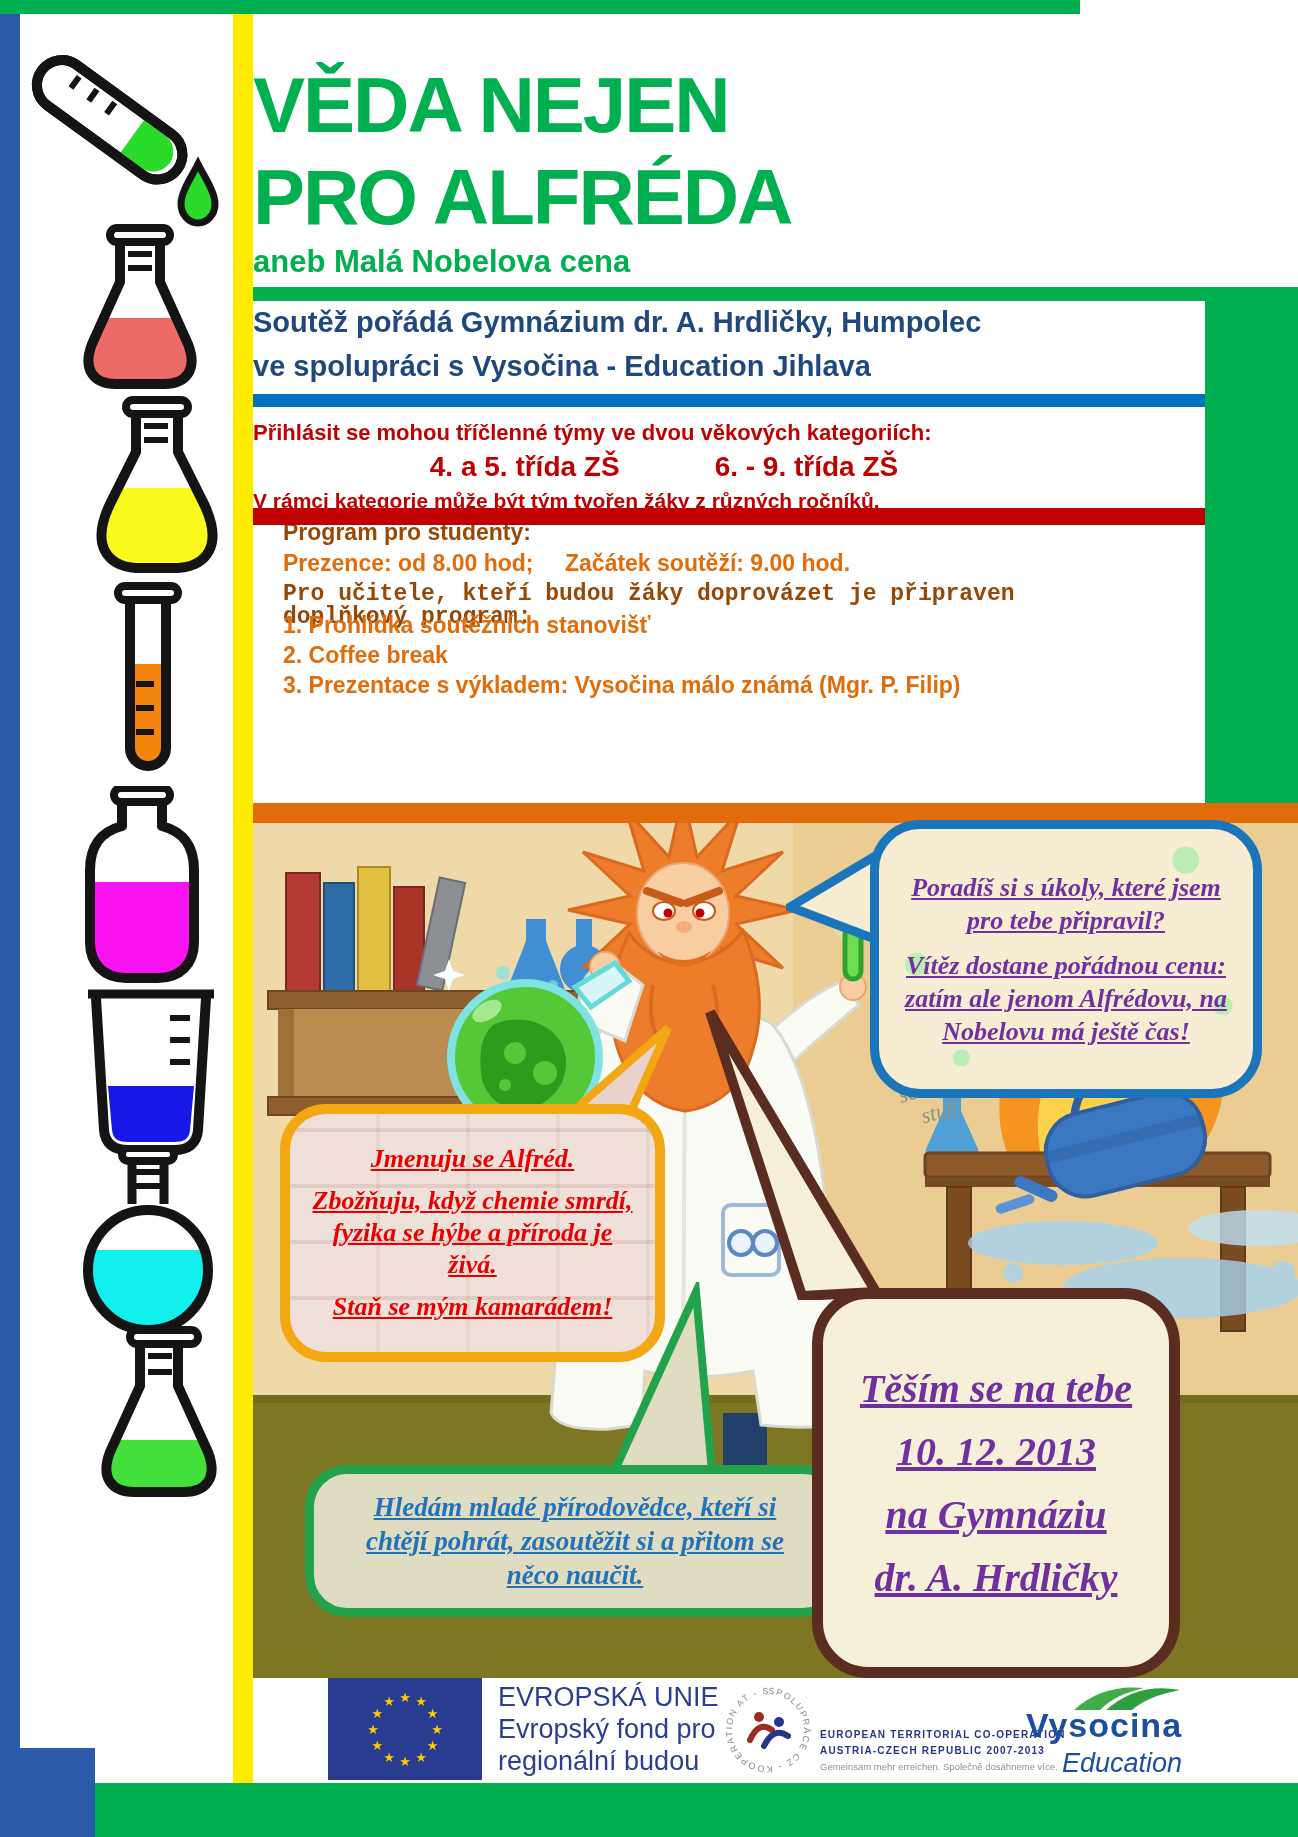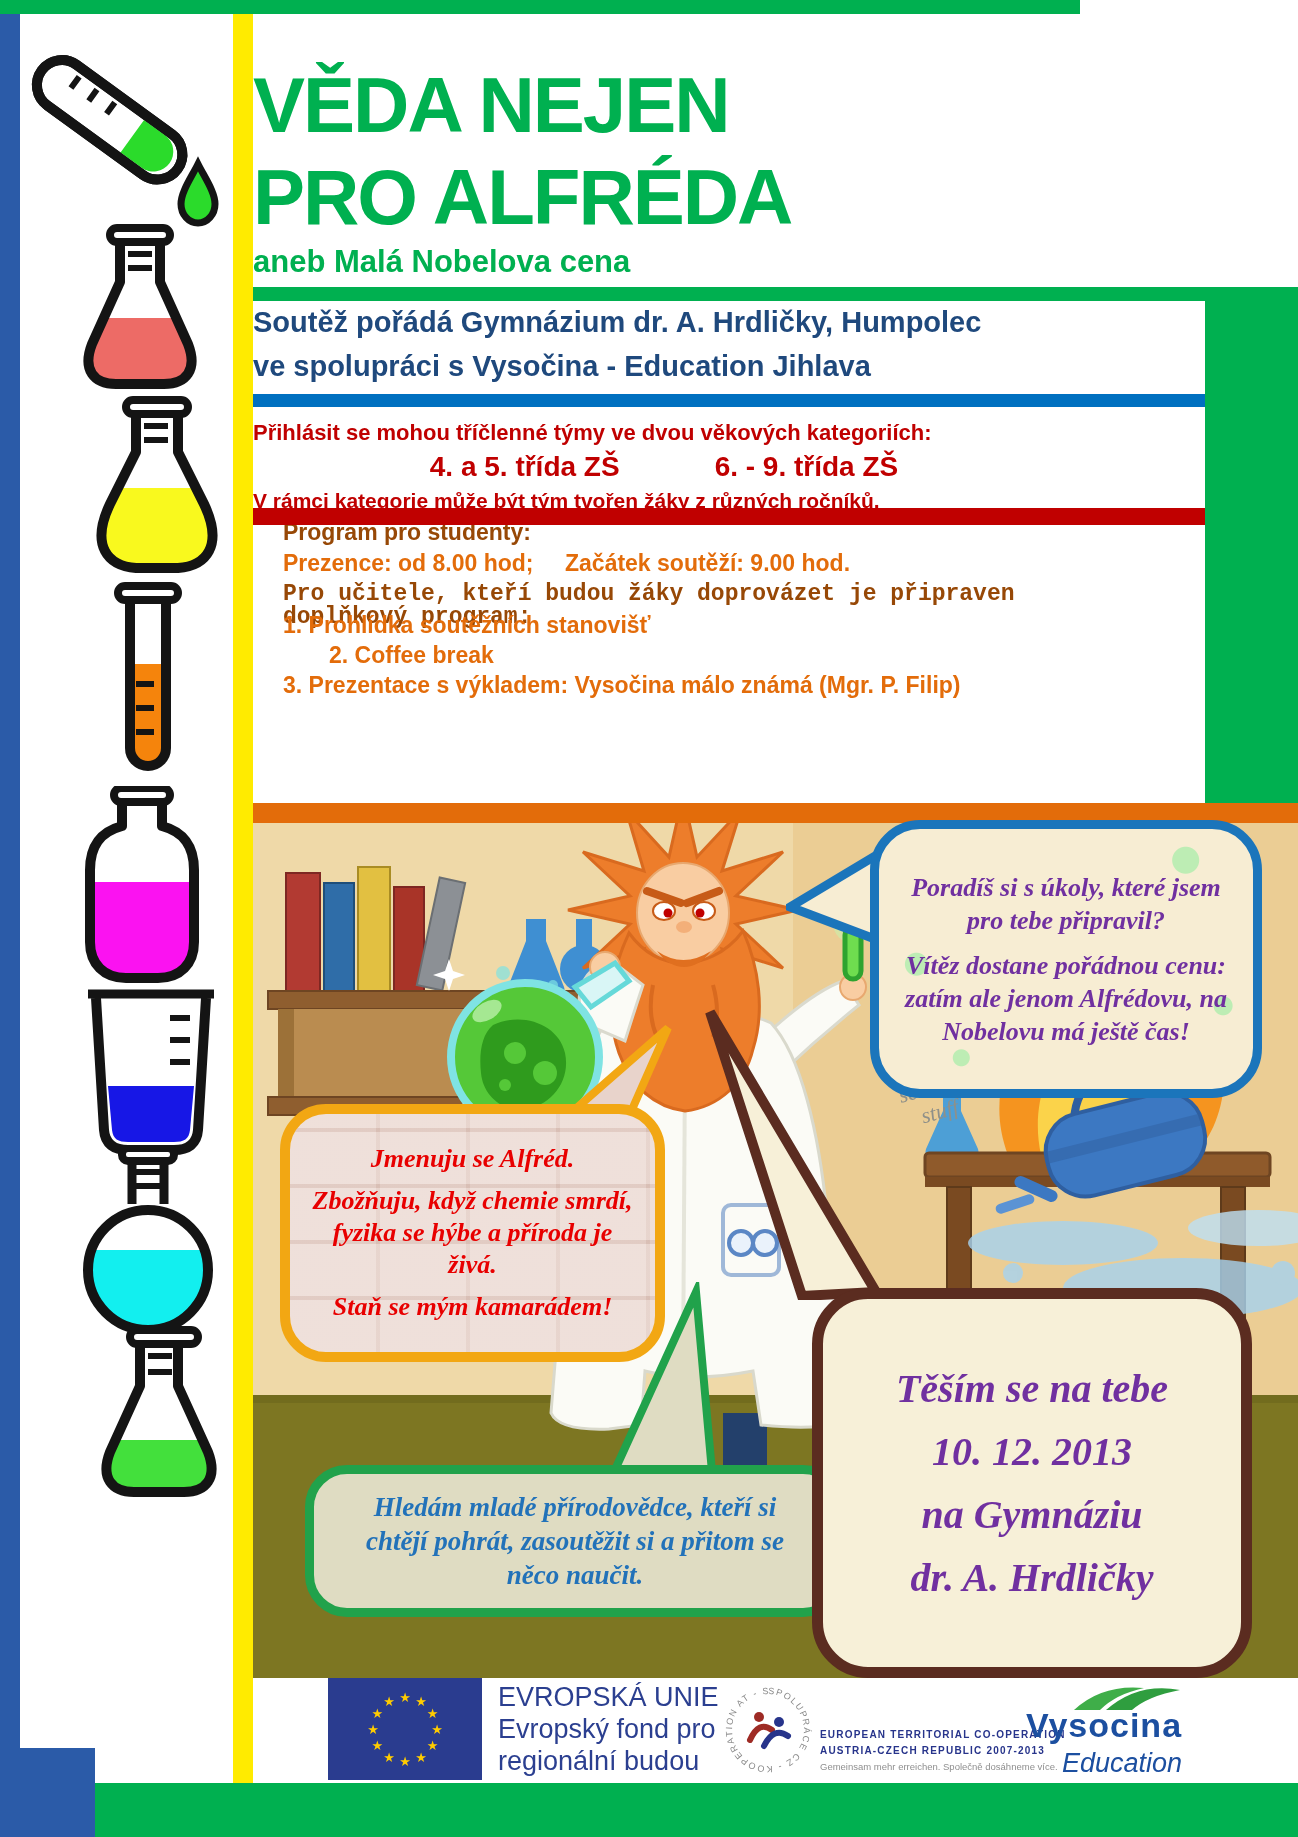--- a/index.html
+++ b/index.html
@@ -28,48 +28,48 @@
   .org{font-size:29px;font-weight:bold;color:#1F497D;}
   .org1{top:306px;} .org2{top:350px;}
 
   .reg1{top:420px;font-size:22px;font-weight:bold;color:#C00000;}
   .cats{top:451px;display:flex;justify-content:center;gap:95px;font-size:28px;font-weight:bold;color:#C00000;}
   .regnote{top:489px;font-size:21px;font-weight:bold;color:#C00000;}
 
   .prog{left:283px;width:830px;font-size:23px;font-weight:bold;line-height:1;}
   .brown{color:#974806;} .orangetx{color:#E36C0A;}
   .p-head{top:521px;} .p-presence{top:552px;} .p-intro{top:583px;font-family:Liberation Mono, monospace;}
-  .p-i0{top:614px;} .p-i1{top:644px;margin-left:46px;} .p-i2{top:674px;}
+  .p-i0{top:614px;} .p-i1{top:644px;} .p-i2{top:674px;}
   .p-start{position:absolute;left:282px;top:0;}
 
   
   .scene{left:253px;top:803px;z-index:1;}
 
   
   .bubble{position:absolute;box-sizing:border-box;display:flex;flex-direction:column;
           justify-content:center;align-items:center;text-align:center;
-          font-family:"Liberation Serif","DejaVu Serif",serif;font-style:italic;font-weight:bold;z-index:10;}
+          font-family:"Liberation Serif","DejaVu Serif",serif;font-style:italic;font-weight:bold;z-index:10;text-decoration:underline;}
   .bubble p{margin:0;}
   .tail{position:absolute;z-index:9;}
 
   .bb-blue{left:870px;top:820px;width:392px;height:278px;border:9px solid #1B75BB;border-radius:50px;
      background-color:#F7EDD3;
      background-image:radial-gradient(circle at 82% 12%, #BDEDB4 0 13px, transparent 14px),
                       radial-gradient(circle at 10% 52%, #BDEDB4 0 11px, transparent 12px),
                       radial-gradient(circle at 92% 68%, #BDEDB4 0 9px, transparent 10px),
                       radial-gradient(circle at 22% 88%, #BDEDB4 0 8px, transparent 9px);
      color:#7030A0;font-size:26px;line-height:33px;padding:16px 20px;gap:12px;}
   .bb-orange{left:280px;top:1104px;width:385px;height:258px;border:10px solid #F2A713;border-radius:46px;
      background-color:#E8D3CB;
      background-image:repeating-linear-gradient(0deg, rgba(255,255,255,.20) 0 52px, rgba(120,60,40,.08) 52px 56px),
                       repeating-linear-gradient(90deg, rgba(255,255,255,.12) 0 86px, rgba(120,60,40,.06) 86px 90px);
      color:#E80000;font-size:26px;line-height:32px;padding:12px 16px;gap:10px;}
   .bb-green{left:305px;top:1465px;width:540px;height:152px;border:9px solid #21A24B;border-radius:42px;
      background:#DFDCC2;color:#2272B9;font-size:27px;line-height:34px;padding:0 50px;}
-  .bb-brown{left:812px;top:1288px;width:440px;height:390px;border:11px solid #5B2C20;border-radius:56px;
+  .bb-brown{left:812px;top:1288px;width:368px;height:390px;border:11px solid #5B2C20;border-radius:56px;
      background:#F7F0D8;color:#7030A0;font-size:40px;line-height:63px;padding:10px 10px;}
   .bb-brown div{margin:0;}
 
   
   .eu-text{left:498px;top:1681px;color:#2B3F90;font-size:27px;line-height:32px;}
   .etc-l1,.etc-l2{position:absolute;left:820px;font-size:10px;font-weight:bold;letter-spacing:1.2px;color:#27348B;white-space:nowrap;}
   .etc-l1{top:1729px;} .etc-l2{top:1745px;}
   .etc-l3{position:absolute;left:820px;top:1761px;font-size:9.5px;color:#8F8F8F;white-space:nowrap;}
   .vys-name{left:1026px;top:1706px;font-size:34px;font-weight:bold;color:#1C4FA0;letter-spacing:1px;}
   .vys-edu{left:1062px;top:1748px;font-size:27px;font-style:italic;color:#1C4FA0;}

